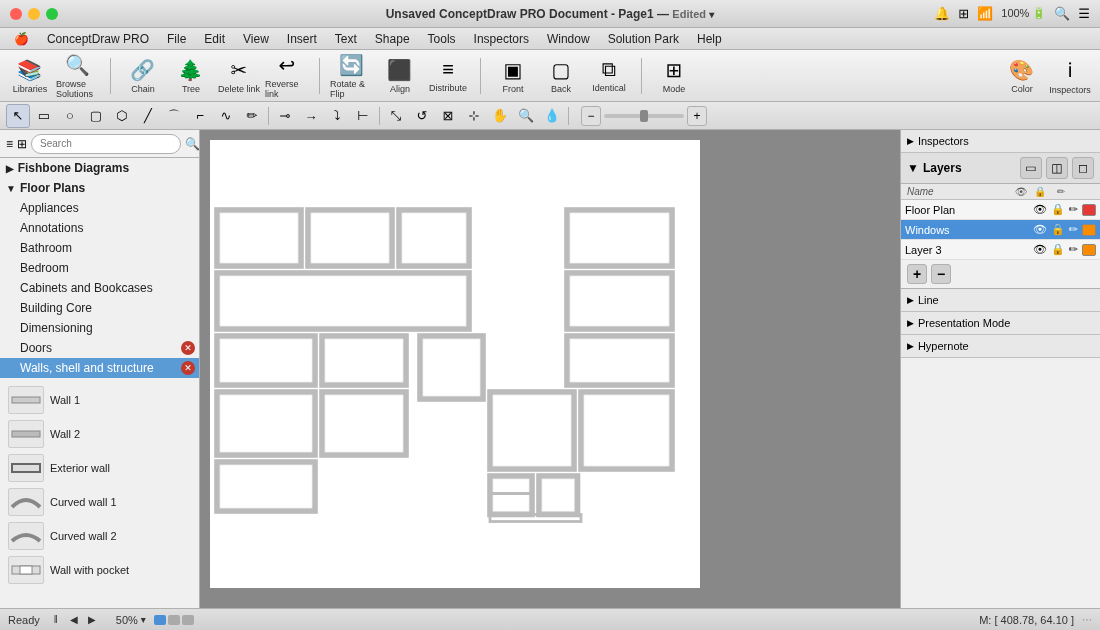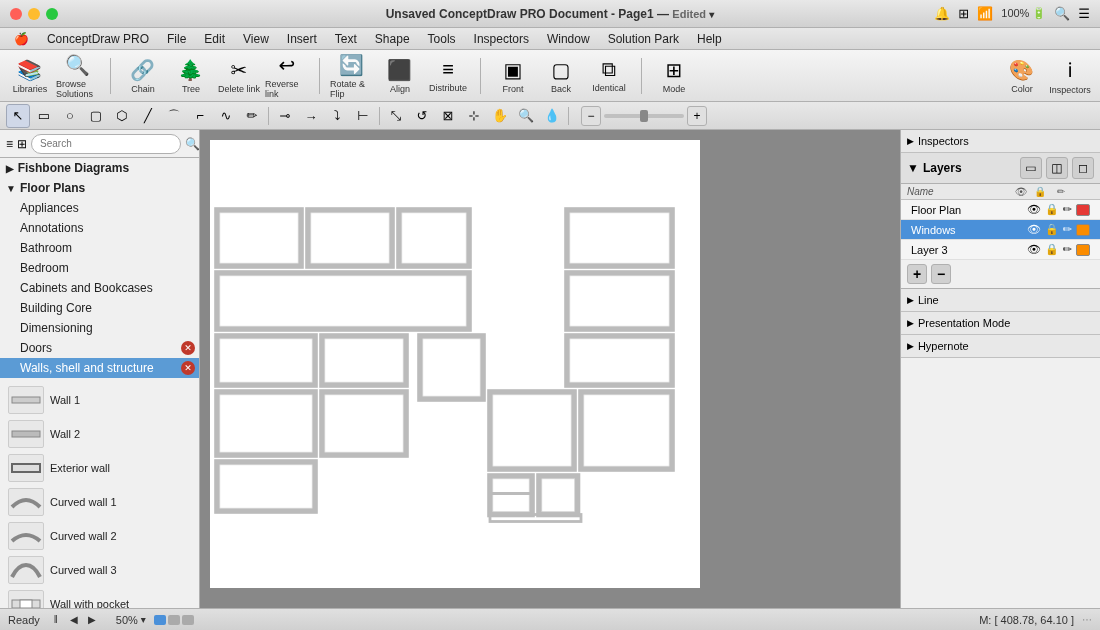--- a/index.html
+++ b/index.html
@@ -154,21 +154,21 @@
     .layers-col-headers {
       display: flex; align-items: center; padding: 2px 6px;
       font-size: 10px; color: #555; border-bottom: 1px solid #c0c0c0;
       background: #e8e8e8;
     }
     .lch-name { flex: 1; font-style: italic; }
     .lch-icons { display: flex; gap: 6px; }
     .lch-icon { width: 14px; text-align: center; font-size: 10px; }
 
     .layer-row {
-      display: flex; align-items: center; padding: 3px 10px; cursor: pointer;
+      display: flex; align-items: center; padding: 3px 4px; cursor: pointer;
       font-size: 11px; border-bottom: 1px solid #e0e0e0;
     }
     .layer-row.selected { background: #4a90d9; color: white; }
     .layer-row-name { flex: 1; }
     .layer-row-icons { display: flex; gap: 4px; align-items: center; }
     .layer-vis-icon { font-size: 11px; cursor: pointer; }
     .layer-color { width: 14px; height: 12px; border-radius: 2px; border: 1px solid #888; }
 
     .layers-add-remove { display: flex; align-items: center; padding: 4px 6px; gap: 4px; border-bottom: 1px solid #b0b0b0; }
     .add-remove-btn { width: 20px; height: 20px; display: flex; align-items: center; justify-content: center; cursor: pointer; background: #d0d0d0; border: 1px solid #b0b0b0; border-radius: 3px; font-size: 14px; font-weight: bold; }
@@ -439,28 +439,20 @@
 
       <div class="shape-item">
         <div class="shape-thumb">
           <svg width="32" height="22" viewBox="0 0 32 22">
               <path d="M 2 16 Q 16 4 30 16" fill="none" stroke="#888" stroke-width="4"></path>
             </svg>
         </div>
         <span class="shape-label">Curved wall 2</span>
       </div>
 
-      <div class="shape-item">
-        <div class="shape-thumb">
-          <svg width="32" height="22" viewBox="0 0 32 22">
-              <path d="M 2 18 C 10 2, 22 2, 30 18" fill="none" stroke="#888" stroke-width="4"></path>
-            </svg>
-        </div>
-        <span class="shape-label">Curved wall 3</span>
-      </div>
 
       <div class="shape-item">
         <div class="shape-thumb">
           <svg width="32" height="22" viewBox="0 0 32 22">
             <rect x="2" y="7" width="28" height="8" fill="#ddd" stroke="#888" stroke-width="1"></rect>
             <rect x="10" y="7" width="12" height="8" fill="white" stroke="#888" stroke-width="1"></rect>
           </svg>
         </div>
         <span class="shape-label">Wall with pocket</span>
       </div>

